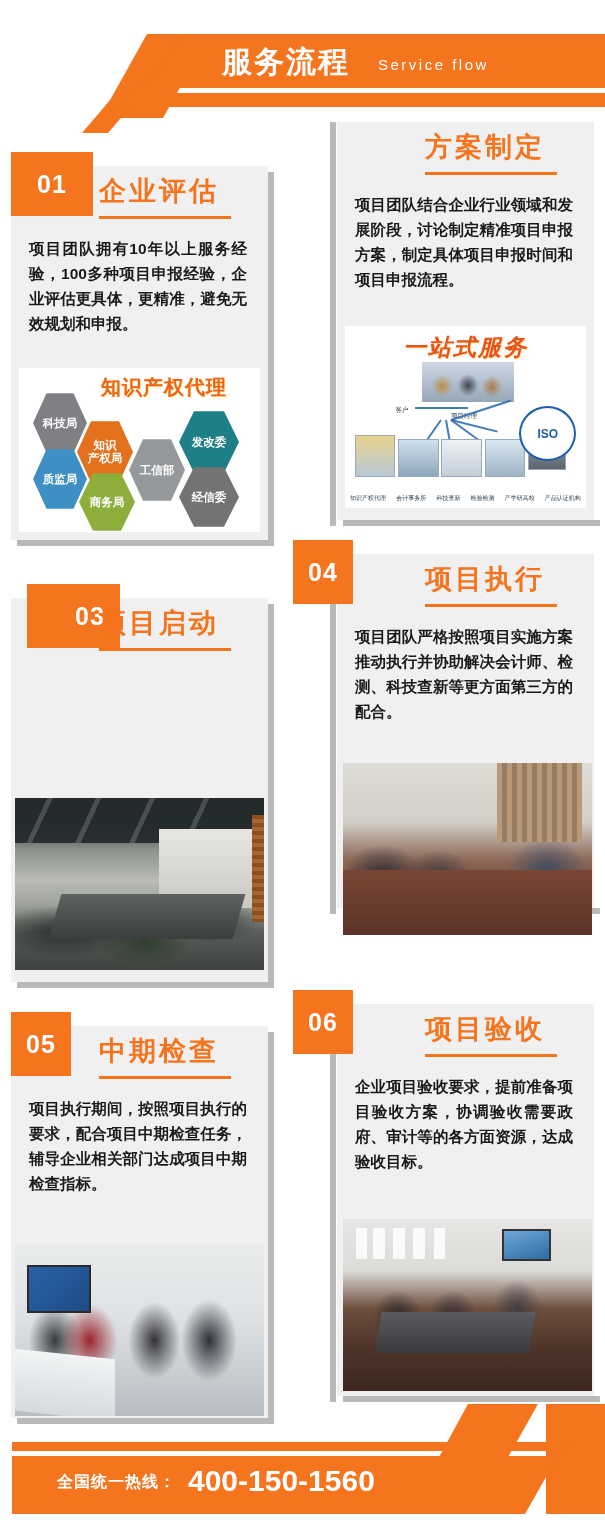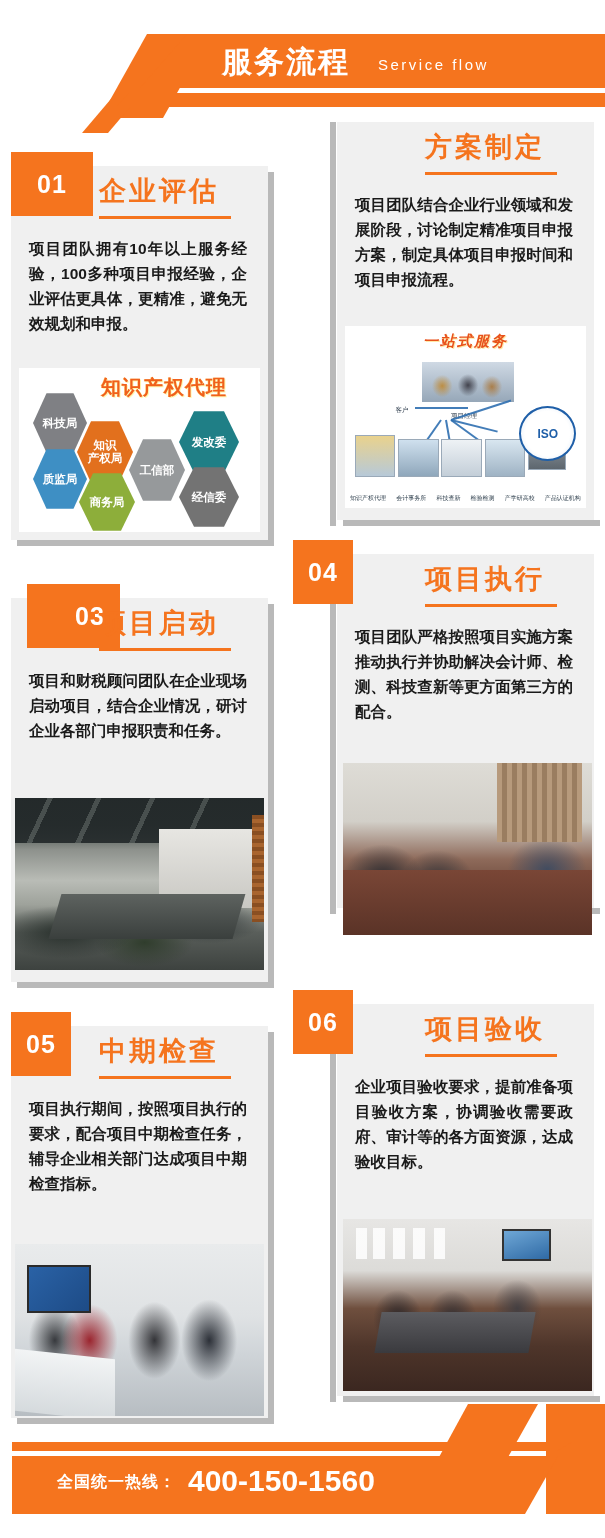--- a/index.html
+++ b/index.html
@@ -185,21 +185,21 @@
   }
   .ph-audit .tbl{
     position:absolute;left:14%;top:54%;width:62%;height:24%;
     background:linear-gradient(180deg,#5c5c60,#3a3a3e);transform:skewX(-10deg);
   }
 
   
   .ph-onestop{background:#ffffff;}
   .os-title{
     position:absolute;left:0;right:0;top:6px;text-align:center;
-    color:#E8521B;font-weight:bold;font-size:15px;letter-spacing:2px;
+    color:#E8521B;font-weight:bold;font-size:23px;letter-spacing:2px;
     font-style:italic;
     text-shadow:1px 1px 0 #ffe9a8;
   }
   .os-photo{
     position:absolute;left:32%;top:20%;width:38%;height:22%;
     background:
       radial-gradient(ellipse 16% 40% at 22% 60%,rgba(190,140,60,.95),rgba(190,140,60,0) 70%),
       radial-gradient(ellipse 16% 40% at 50% 58%,rgba(60,60,70,.95),rgba(60,60,70,0) 70%),
       radial-gradient(ellipse 16% 40% at 76% 62%,rgba(170,120,60,.9),rgba(170,120,60,0) 70%),
       linear-gradient(180deg,#cfd9e4,#96a7b8);
@@ -340,21 +340,20 @@
     </div>
   </div>
 
   <div class="card" style="left:11px;top:598px;width:257px;height:384px;">
     <div class="card-body"></div>
     <div class="card-shadow-r"></div>
     <div class="card-shadow-b"></div>
     <div class="badge" style="left:16px;top:-14px;width:60px;height:64px;padding-left:33px;">03</div>
     <div class="card-title" style="left:88px;top:8px;">项目启动</div>
     <div class="title-rule" style="left:88px;top:50px;width:132px;"></div>
-    <div class="card-text" style="left:18px;top:70px;width:218px;">项目和财税顾问团队在企业现场启动项目，结合企业情况，研讨企业各部门申报职责和任务。</div>
     <div class="photo" style="left:4px;top:200px;width:249px;height:172px;">
       <div class="pframe ph-meet">
         <div class="ceil"></div>
         <div class="wallR"></div>
         <div class="wood"></div>
         <div class="table"></div>
       </div>
     </div>
   </div>
 

